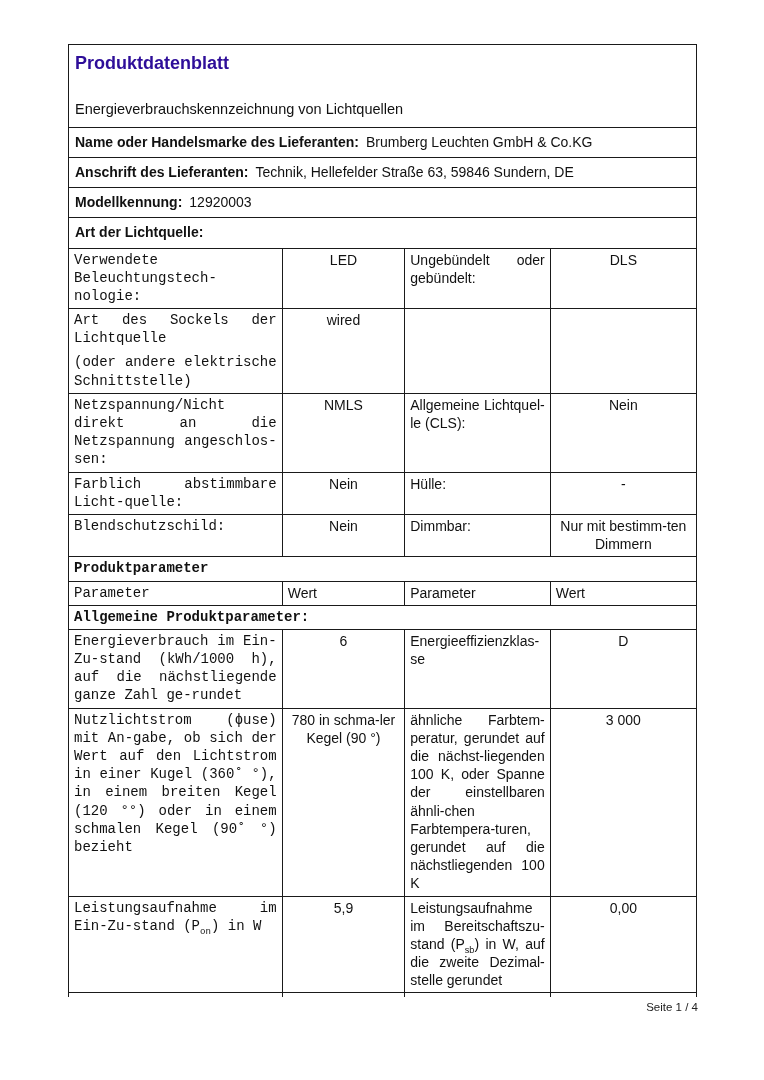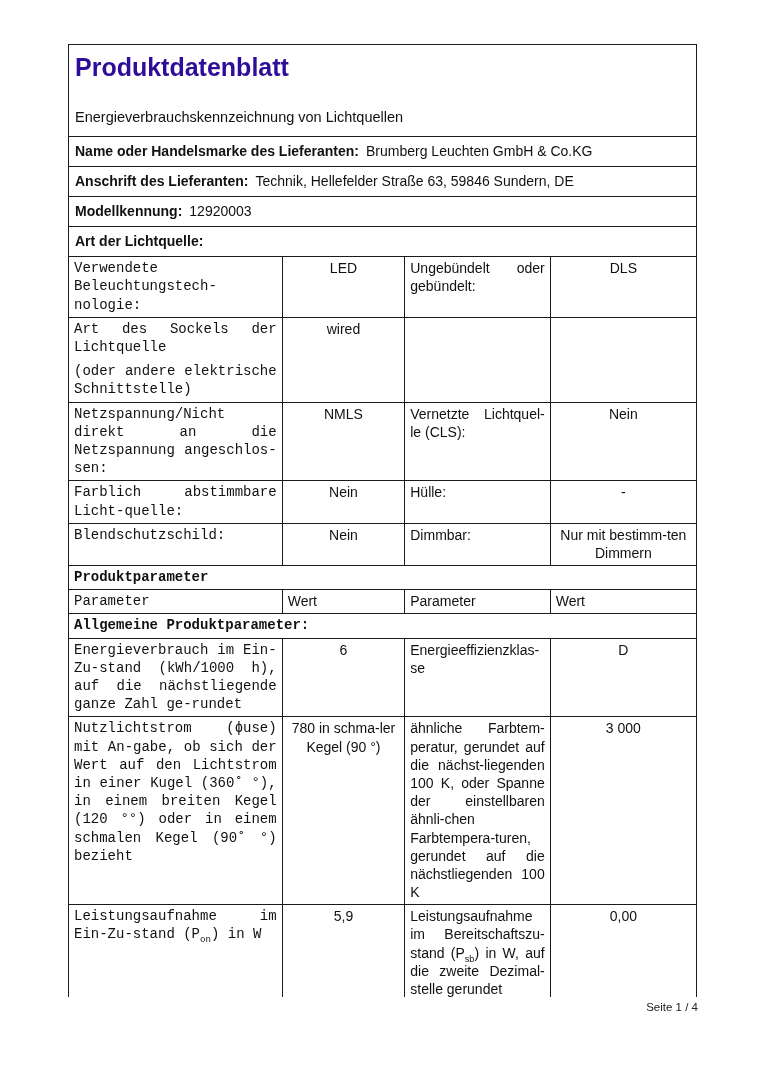--- a/index.html
+++ b/index.html
@@ -18,21 +18,21 @@
     border:1.6px solid #1a1a1a;border-bottom:none;
     overflow:hidden;
     background:#ffffff;
     font-size:14px;line-height:1.3;
   }
 
   .block{border-bottom:1.6px solid #1a1a1a;padding:4px 6px;}
   .title-block{padding:7px 6px 8px 6px;}
   h1{
     margin:0 0 6px 0;
-    font-size:25px;line-height:1.25;font-weight:bold;
+    font-size:18px;line-height:1.25;font-weight:bold;
     color:var(--title-color,#2e0e99);
   }
   .subtitle{margin:0;font-size:14.5px;line-height:1.32;color:#111;}
   .info-row{padding:5px 6px 6px 6px;}
   .lbl{font-weight:bold;}
   .val{margin-left:7px;}
 
   table.grid{width:100%;border-collapse:collapse;table-layout:fixed;}
   table.grid td{
     border:1.5px solid #1a1a1a;
@@ -101,21 +101,21 @@
           <div>Art des Sockels der Lichtquelle</div>
           <div class="para2">(oder andere elektrische Schnittstelle)</div>
         </td>
         <td class="ct">wired</td>
         <td class="jt"></td>
         <td class="ct"></td>
       </tr>
       <tr>
         <td class="jt">Netzspannung/Nicht direkt an die Netzspannung angeschlos-sen:</td>
         <td class="ct">NMLS</td>
-        <td class="jt">Vernetzte Lichtquel-le (CLS):</td>
+        <td class="jt">Allgemeine Lichtquel-le (CLS):</td>
         <td class="ct">Nein</td>
       </tr>
       <tr>
         <td class="jt">Farblich abstimmbare Licht-quelle:</td>
         <td class="ct">Nein</td>
         <td class="jt">Hülle:</td>
         <td class="ct">-</td>
       </tr>
       <tr>
         <td class="jt">Blendschutzschild:</td>

